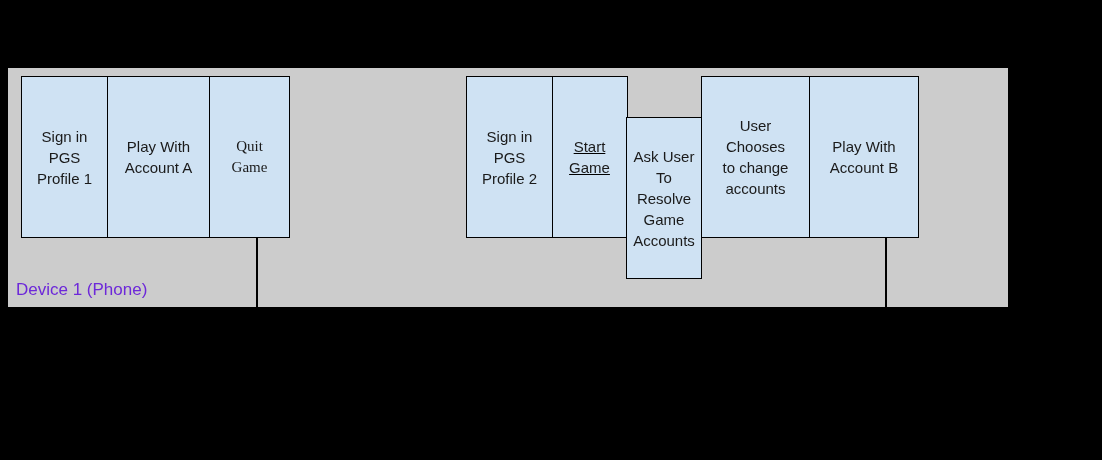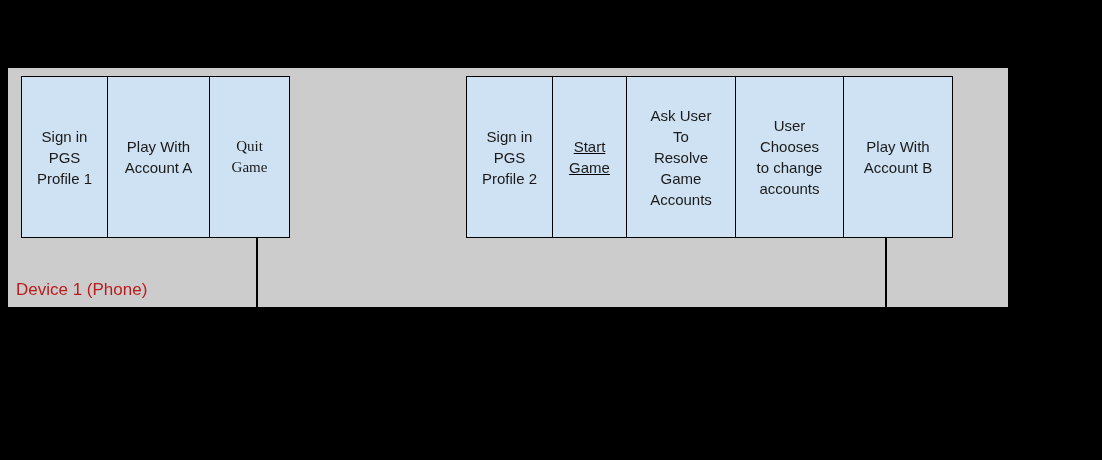--- a/index.html
+++ b/index.html
@@ -50,39 +50,39 @@
     padding: 0 2px;
   }
   
   .n1 { width: 87px; }
   .n2 { width: 101px; }
   .n3 { width: 104px; }
   .n4 { width: 81px; font-family: Liberation Serif, serif; }
   
   .n5 { width: 87px; }
   .n6 { width: 76px; text-decoration: underline; }
-  .n7 { width: 110px; }
+  .n7 { width: 76px; margin-top: 41px; }
   .n8 { width: 110px; align-items: center; }
   .n9 { width: 110px; }
   .connector {
     position: absolute;
     top: 169px;
     width: 2px;
     height: 70px;
     background: #000000;
   }
   .connector-a { left: 248px; }
   .connector-b { left: 877px; }
   .lane-label {
     position: absolute;
     left: 8px;
     bottom: 7px;
     font-size: 17px;
     line-height: 20px;
-    color: #b91c1c;
+    color: #6d28d9;
   }
 </style>
 </head>
 <body>
 
 <div class="canvas">
   <div class="lane">
 
     <div class="group group-left">
       <div class="node n1">

